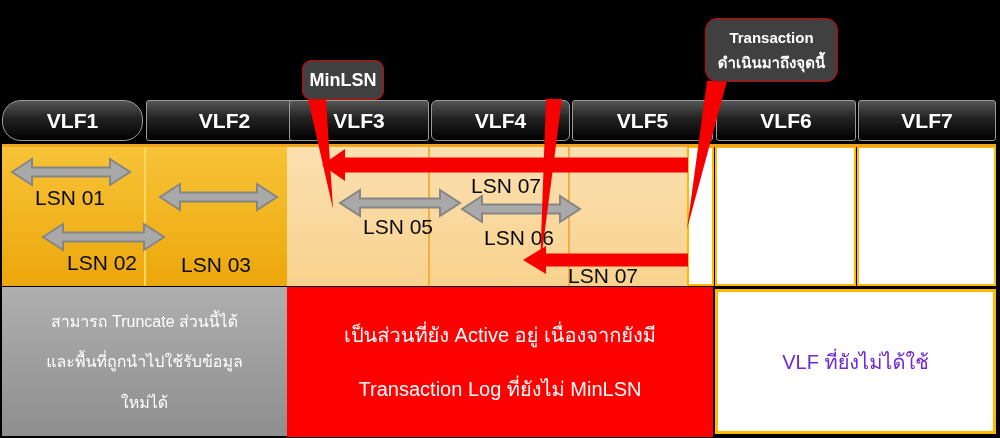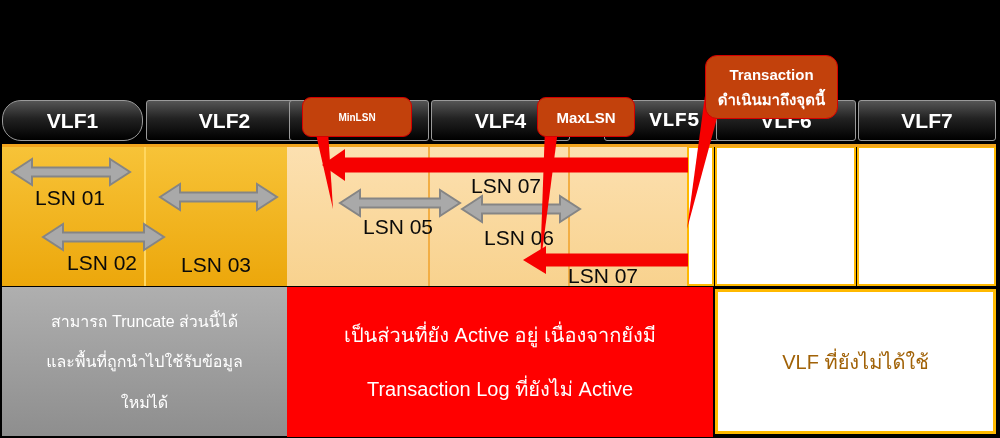--- a/index.html
+++ b/index.html
@@ -7,22 +7,22 @@
   #stage{position:relative;width:1000px;height:438px;background:#000;overflow:hidden;}
   #stage *{box-sizing:border-box;}
 
   
   .vlf-header{position:absolute;top:100px;height:41px;
     background:linear-gradient(180deg,#555 0%,#222 45%,#000 100%);
     border:1px solid #9a9a9a;border-radius:3px;
     color:#fff;font-size:21px;font-weight:bold;
     display:flex;align-items:center;justify-content:center;}
   .h1{left:2px;width:141px;border-radius:19px;}  .h2{left:146px;width:157px;}
-  .h3{left:289px;width:140px;}.h4{left:431px;width:139px;}
-  .h5{left:604px;width:141px;font-family:Liberation Mono, monospace;}.h6{left:716px;width:140px;}
+  .h3{left:289px;width:140px;}.h4{left:431px;width:139px;border-radius:6px;}
+  .h5{left:572px;width:141px;}.h6{left:716px;width:140px;}
   .h7{left:858px;width:138px;}
 
   .topline{position:absolute;left:2px;top:144px;width:994px;height:3px;background:#F2A41D;}
 
   
   .fill-gold{position:absolute;left:2px;top:147px;width:285px;height:139px;
     background:linear-gradient(180deg,#F7C338 0%,#ECA70B 100%);}
   .gold-div{position:absolute;left:144px;top:147px;width:2px;height:139px;background:#FFD65E;}
   .fill-orange{position:absolute;left:287px;top:147px;width:400px;height:139px;
     background:linear-gradient(180deg,#FCE0B0 0%,#F8D28E 100%);}
@@ -37,41 +37,41 @@
 
   
   .gray-box{position:absolute;left:2px;top:287px;width:285px;height:149px;
     background:linear-gradient(180deg,#AFAFAF 0%,#8E8E8E 100%);
     color:#fff;font-size:16px;text-align:center;
     display:flex;flex-direction:column;justify-content:space-evenly;padding:6px 4px;}
   .red-box{position:absolute;left:287px;top:287px;width:426px;height:150px;background:#FF0000;
     color:#fff;font-size:20px;text-align:center;
     display:flex;flex-direction:column;justify-content:space-evenly;padding:10px 6px;}
   .unused-box{position:absolute;left:715px;top:289px;width:281px;height:145px;background:#fff;
-    border:3px solid #FFB900;color:#a16207;font-size:20px;
+    border:3px solid #FFB900;color:#6d28d9;font-size:20px;
     display:flex;align-items:center;justify-content:center;}
 
   
   .lsn-label{position:absolute;transform:translateX(-50%);font-size:21px;font-weight:500;
     color:#0a0a0a;white-space:nowrap;line-height:1;}
   .l1{left:70px;top:187px;}  .l2{left:102px;top:252px;}
   .l3{left:216px;top:212px;margin-top:42px;} .l4{left:506px;top:175px;}
   .l5{left:398px;top:216px;} .l6{left:519px;top:227px;}
   .l7{left:603px;top:265px;}
 
   
   .overlay{position:absolute;left:0;top:0;width:1000px;height:438px;pointer-events:none;}
   .garrow{fill:#A9A9A9;stroke:#858585;stroke-width:2;}
   .rshape{fill:#F60000;}
 
   
-  .callout{position:absolute;background:#c2410c;border:1px solid #d40000;color:#fff;
+  .callout{position:absolute;background:#404040;border:1px solid #d40000;color:#fff;
     border-radius:9px;font-weight:600;display:flex;flex-direction:column;
-    align-items:center;justify-content:center;text-align:center;margin-top:37px;}
-  .co-min{left:302px;top:60px;width:110px;height:40px;font-size:10px;}
+    align-items:center;justify-content:center;text-align:center;}
+  .co-min{left:302px;top:60px;width:82px;height:40px;font-size:18px;}
   .co-max{left:537px;top:60px;width:98px;height:40px;font-size:15px;}
   .co-tx{left:705px;top:18px;width:133px;height:64px;font-size:15px;line-height:25px;border-radius:12px;}
 </style>
 </head>
 <body>
 
 <div id="stage">
 
   <div class="fill-gold"></div>
   <div class="gold-div"></div>
@@ -111,34 +111,31 @@
     <polygon class="rshape" points="546,99 562,99 540,268"></polygon>
     <polygon class="rshape" points="707,81 727,81 687,229"></polygon>
 
     <polygon class="rshape" points="322,165 345,149 345,157.5 688,157.5 688,172.5 345,172.5 345,181"></polygon>
     <polygon class="rshape" points="523,260 546,246 546,253.5 688,253.5 688,266.5 546,266.5 546,274"></polygon>
   </svg>
 
   <div class="callout co-min">
     <span>MinLSN</span>
   </div>
-  <div class="callout co-max">
-    <span>MaxLSN</span>
-  </div>
   <div class="callout co-tx">
     <span>Transaction</span>
     <span>ดำเนินมาถึงจุดนี้</span>
   </div>
 
   <div class="gray-box">
     <div>สามารถ Truncate ส่วนนี้ได้</div>
     <div>และพื้นที่ถูกนำไปใช้รับข้อมูล</div>
     <div>ใหม่ได้</div>
   </div>
   <div class="red-box">
     <div>เป็นส่วนที่ยัง Active อยู่ เนื่องจากยังมี</div>
-    <div>Transaction Log ที่ยังไม่ Active</div>
+    <div>Transaction Log ที่ยังไม่ MinLSN</div>
   </div>
   <div class="unused-box">
     <span>VLF ที่ยังไม่ได้ใช้</span>
   </div>
 
 </div>
 
 </body></html>

